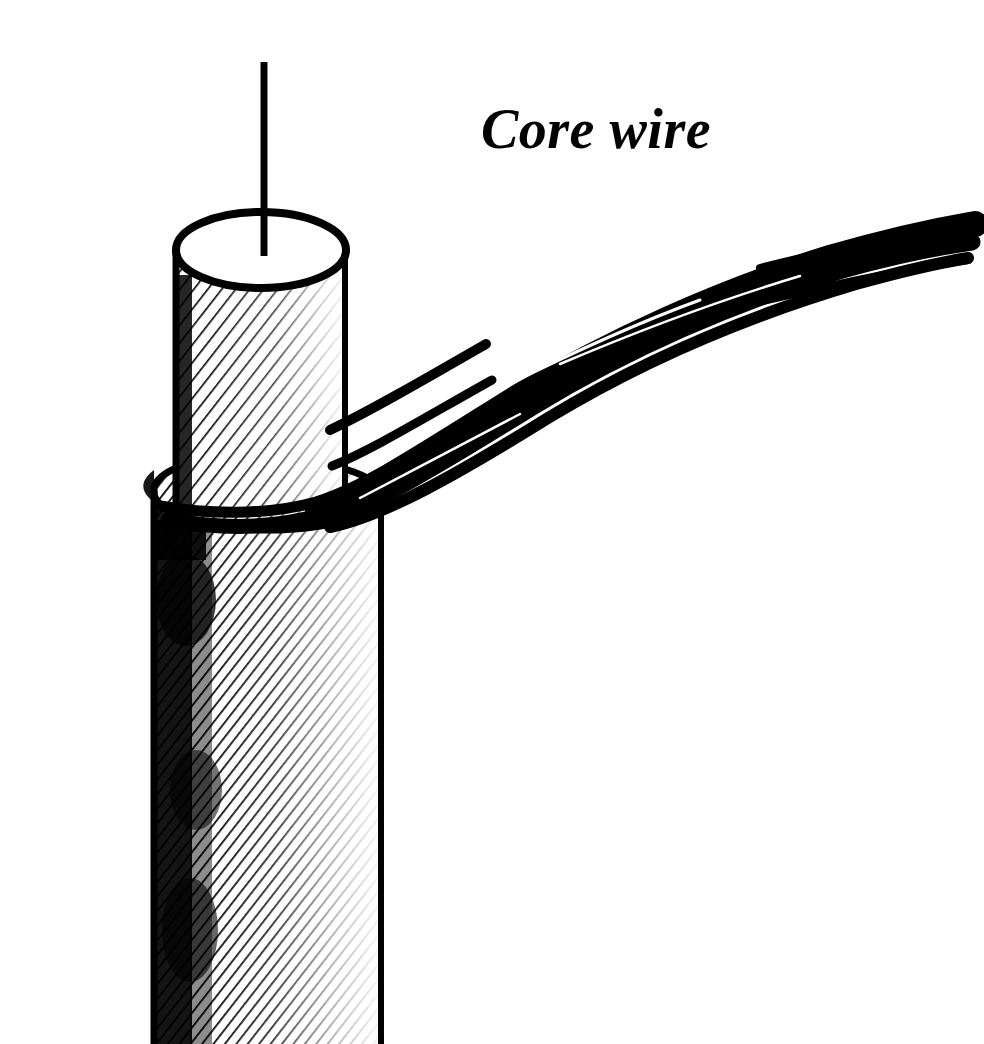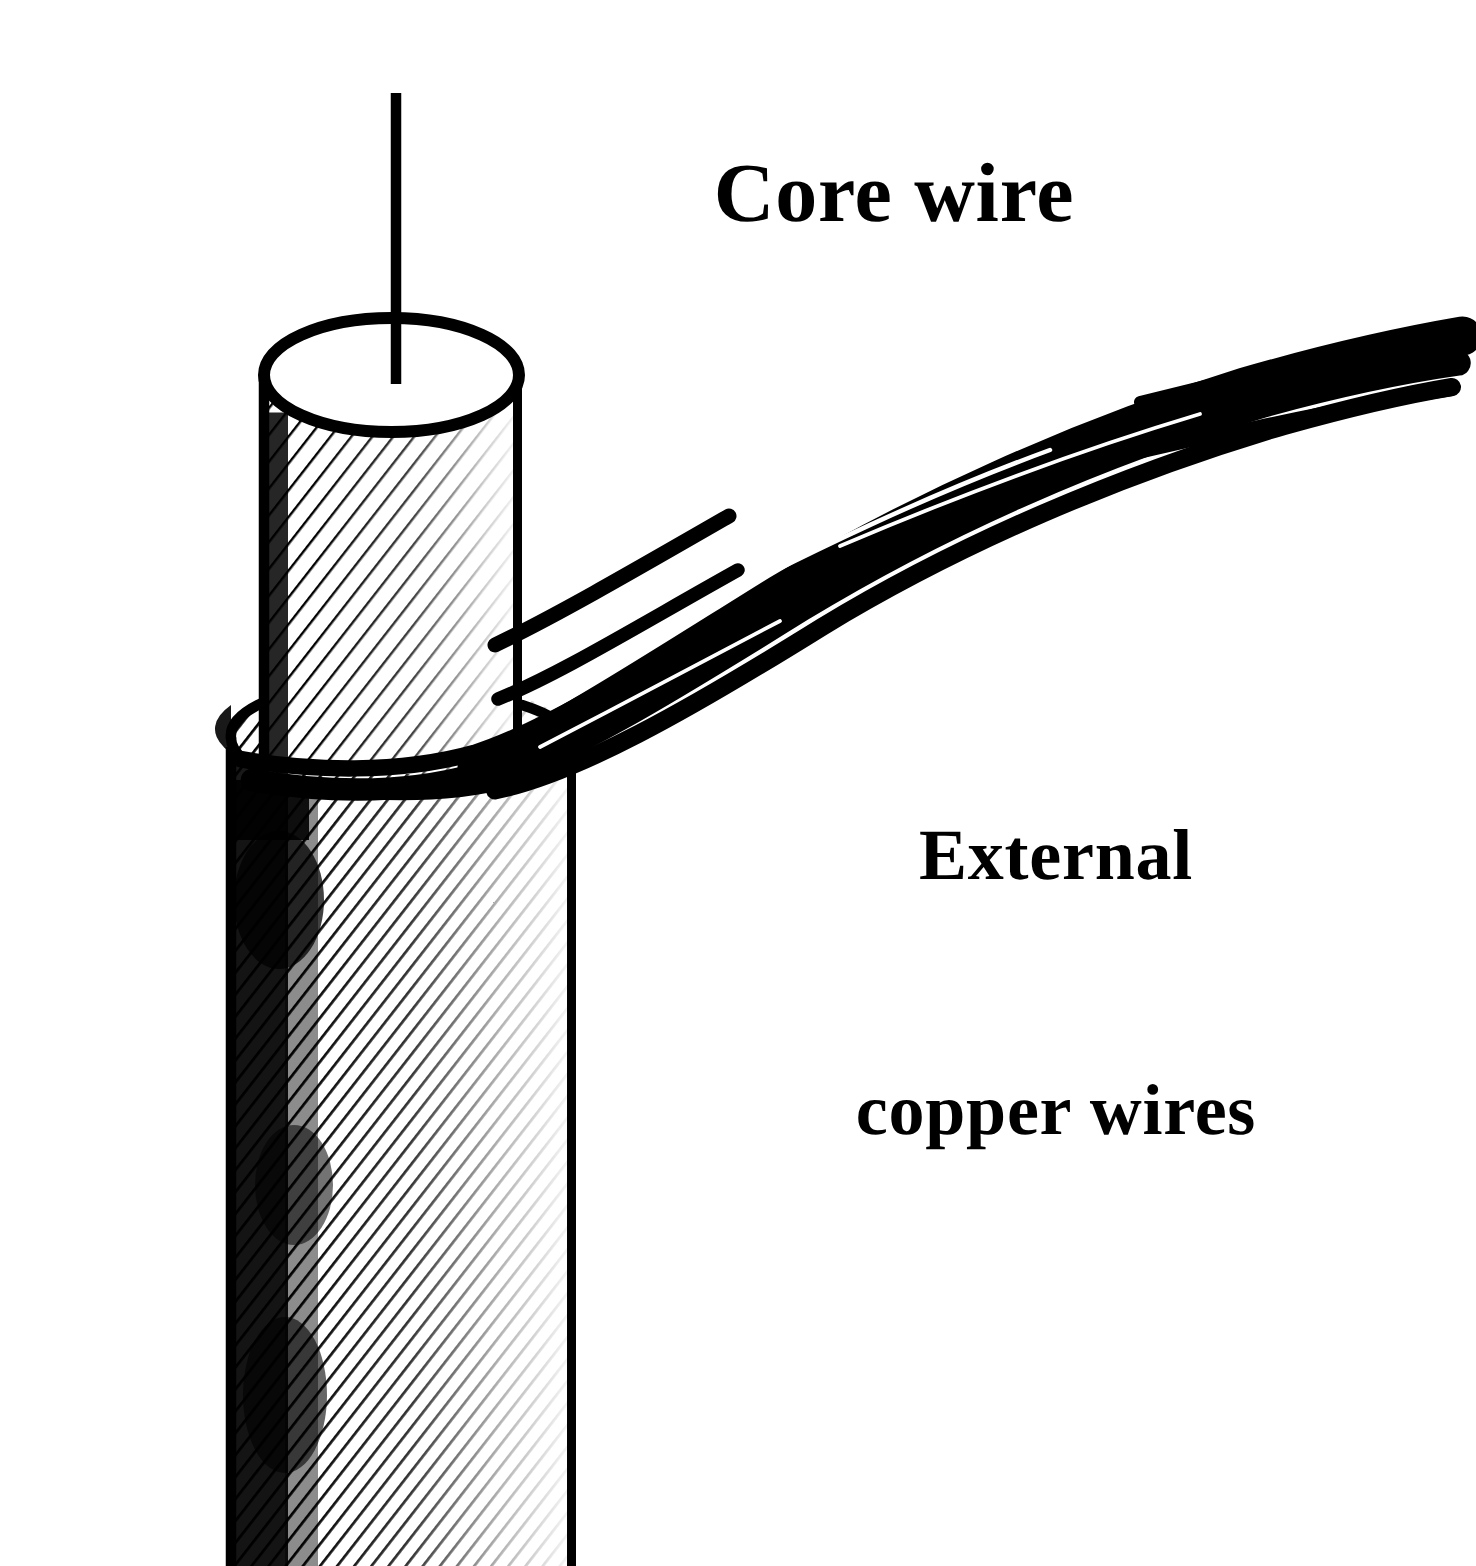--- a/index.html
+++ b/index.html
@@ -10,20 +10,21 @@
   }
   body {
     font-family: "Liberation Serif", "DejaVu Serif", serif;
   }
   #figure-root {
     position: relative;
     width: 984px;
     height: 1044px;
     background: #ffffff;
     overflow: hidden;
+    font-style: italic;
   }
   #diagram-svg {
     position: absolute;
     left: 0;
     top: 0;
     width: 984px;
     height: 1044px;
     display: block;
   }
   .fig-label {
@@ -163,18 +164,14 @@
       <path d="M760,268 C830,250 900,236 976,226" stroke-width="8"></path>
 
       <path d="M470,404 C540,368 618,330 700,300" stroke="#ffffff" stroke-width="3"></path>
       <path d="M560,364 C640,330 720,300 800,276" stroke="#ffffff" stroke-width="2.5"></path>
       <path d="M360,498 C414,470 470,440 520,414" stroke="#ffffff" stroke-width="2.5"></path>
     </g>
   </svg>
 
   <div class="fig-label" id="label-core-wire">Core wire</div>
 
-  <div class="fig-label" id="label-external-copper-wires">
-    <span class="lbl-line">External</span>
-    <span class="lbl-line">copper wires</span>
-  </div>
 
 </div>
 
 </body></html>

